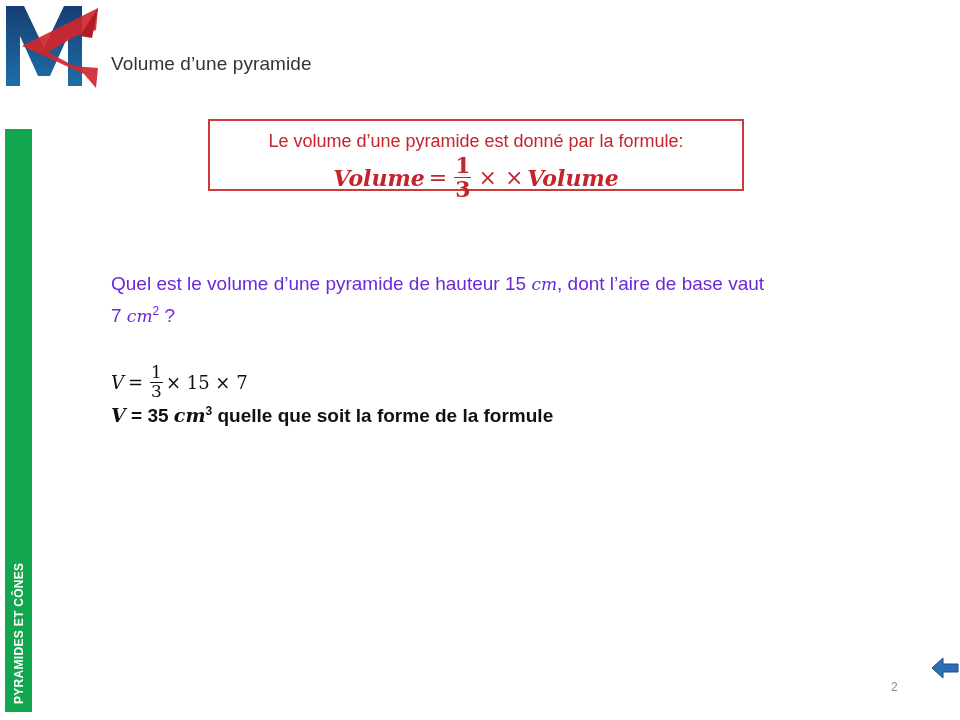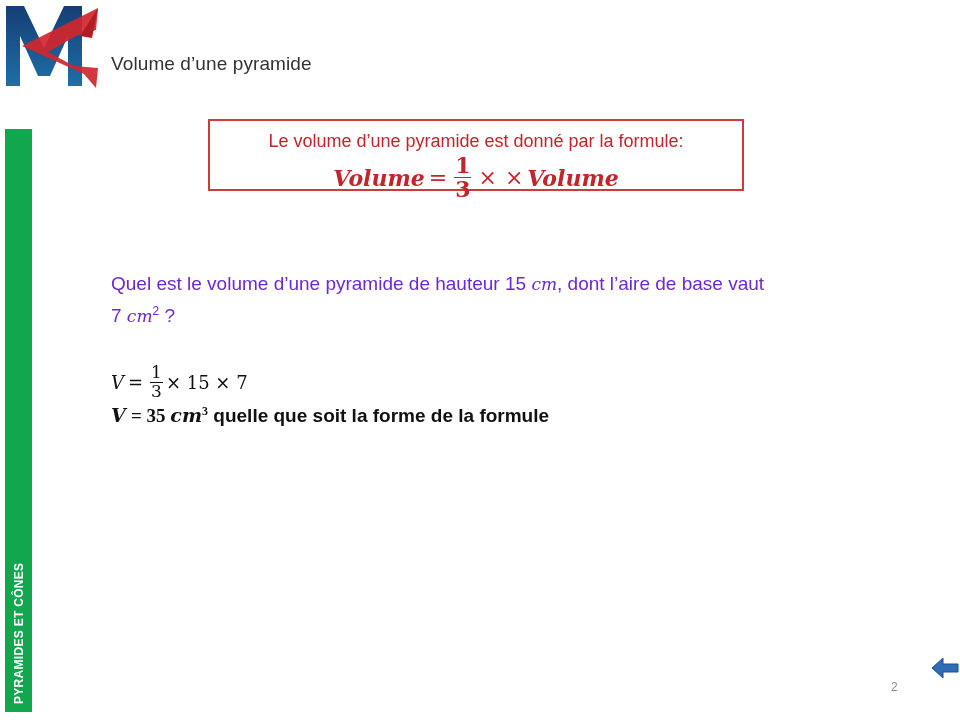--- a/index.html
+++ b/index.html
@@ -123,21 +123,21 @@
       font-size: 18px;
       height: 48px;
     }
     .sol-line1 .v { font-style: italic; }
     .sol-line1 .frac { font-size: 17px; }
     .sol-line2 {
       font-size: 19px;
       font-weight: bold;
       margin-top: -2px;
     }
-    .sol-line2 .m { font-family: Liberation Serif, serif; }
+    .sol-line2 .m { font-family: Liberation Sans, sans-serif; }
     .sol-line2 .mi { font-family: "DejaVu Serif", serif; font-style: italic; }
     
     .page-number {
       position: absolute;
       left: 891px;
       top: 680px;
       font-size: 12px;
       color: #8a8a8a;
     }
     .back-arrow {

